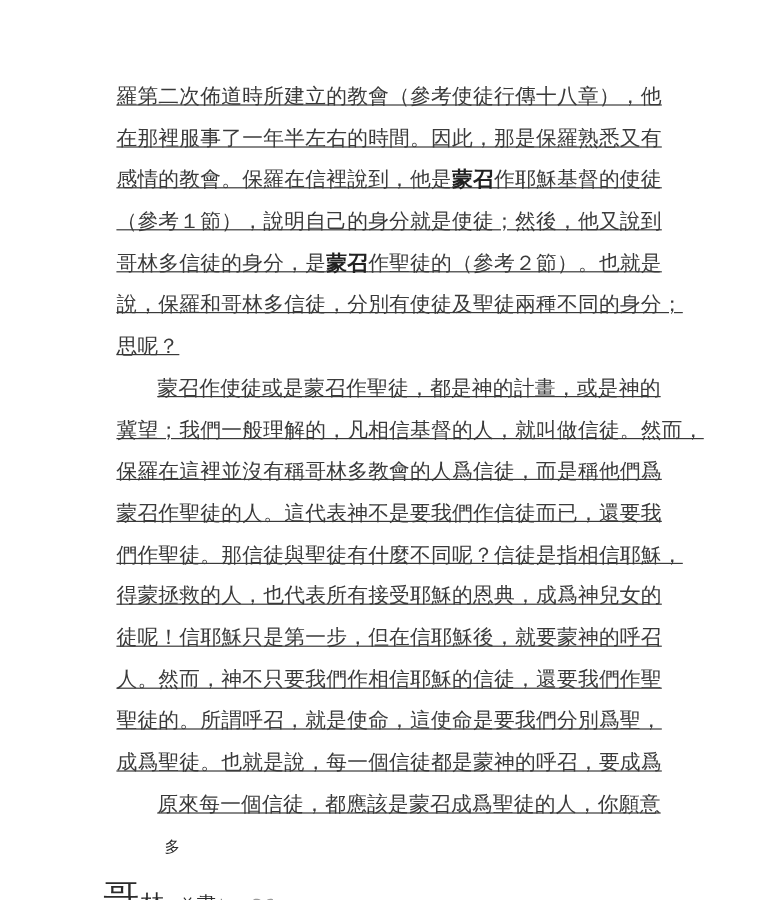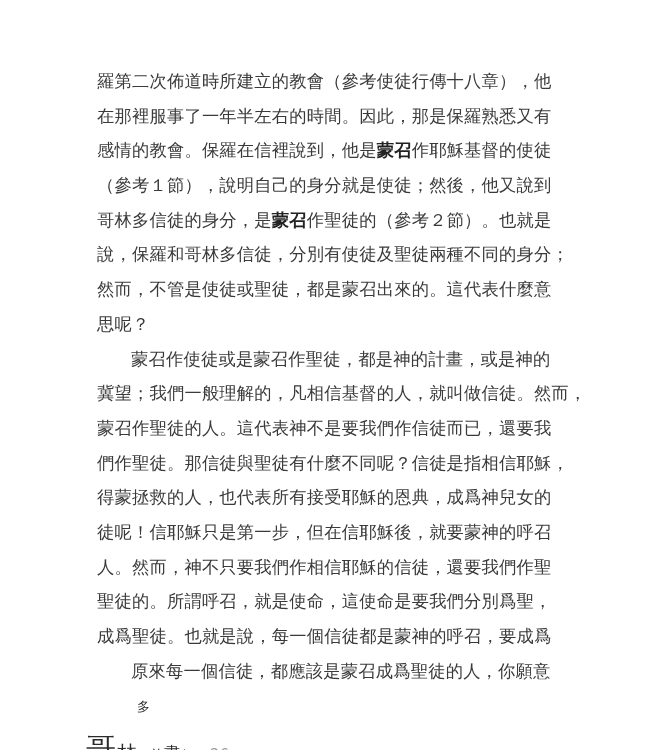--- a/index.html
+++ b/index.html
@@ -21,20 +21,21 @@
       top: 64px;
       width: 428px;
     }
     .line {
       display: block;
       font-size: 17.3px;
       line-height: 34.7px;
       height: 34.7px;
       white-space: nowrap;
       letter-spacing: 0.2px;
+      text-decoration: underline;
     }
     .line.indent {
       padding-left: 34px;
     }
     .bold {
       font-family: "DejaVu Sans", "Liberation Sans", sans-serif;
       font-weight: bold;
       color: #222;
       margin-top: 46px;
     }
@@ -90,24 +91,24 @@
 </head>
 <body>
 
 <div class="page-body" id="page-body">
     <span class="line"><span>羅第二次佈道時所建立的教會（參考使徒行傳十八章），他</span></span>
     <span class="line"><span>在那裡服事了一年半左右的時間。因此，那是保羅熟悉又有</span></span>
     <span class="line"><span>感情的教會。保羅在信裡說到，他是</span><span class="bold">蒙召</span><span>作耶穌基督的使徒</span></span>
     <span class="line"><span>（參考１節），說明自己的身分就是使徒；然後，他又說到</span></span>
     <span class="line"><span>哥林多信徒的身分，是</span><span class="bold">蒙召</span><span>作聖徒的（參考２節）。也就是</span></span>
     <span class="line"><span>說，保羅和哥林多信徒，分別有使徒及聖徒兩種不同的身分；</span></span>
-    <span class="line"><span>然而，不管是使徒或聖徒，都是蒙召出來的。這代表什麼意</span></span>
     <span class="line"><span>思呢？</span></span>
     <span class="line indent"><span>蒙召作使徒或是蒙召作聖徒，都是神的計畫，或是神的</span></span>
     <span class="line"><span>冀望；我們一般理解的，凡相信基督的人，就叫做信徒。然而，</span></span>
+    <span class="line"><span>保羅在這裡並沒有稱哥林多教會的人爲信徒，而是稱他們爲</span></span>
     <span class="line"><span>蒙召作聖徒的人。這代表神不是要我們作信徒而已，還要我</span></span>
     <span class="line"><span>們作聖徒。那信徒與聖徒有什麼不同呢？信徒是指相信耶穌，</span></span>
     <span class="line"><span>得蒙拯救的人，也代表所有接受耶穌的恩典，成爲神兒女的</span></span>
     <span class="line"><span>徒呢！信耶穌只是第一步，但在信耶穌後，就要蒙神的呼召</span></span>
     <span class="line"><span>人。然而，神不只要我們作相信耶穌的信徒，還要我們作聖</span></span>
     <span class="line"><span>聖徒的。所謂呼召，就是使命，這使命是要我們分別爲聖，</span></span>
     <span class="line"><span>成爲聖徒。也就是說，每一個信徒都是蒙神的呼召，要成爲</span></span>
     <span class="line indent"><span>原來每一個信徒，都應該是蒙召成爲聖徒的人，你願意</span></span>
   </div>
 

